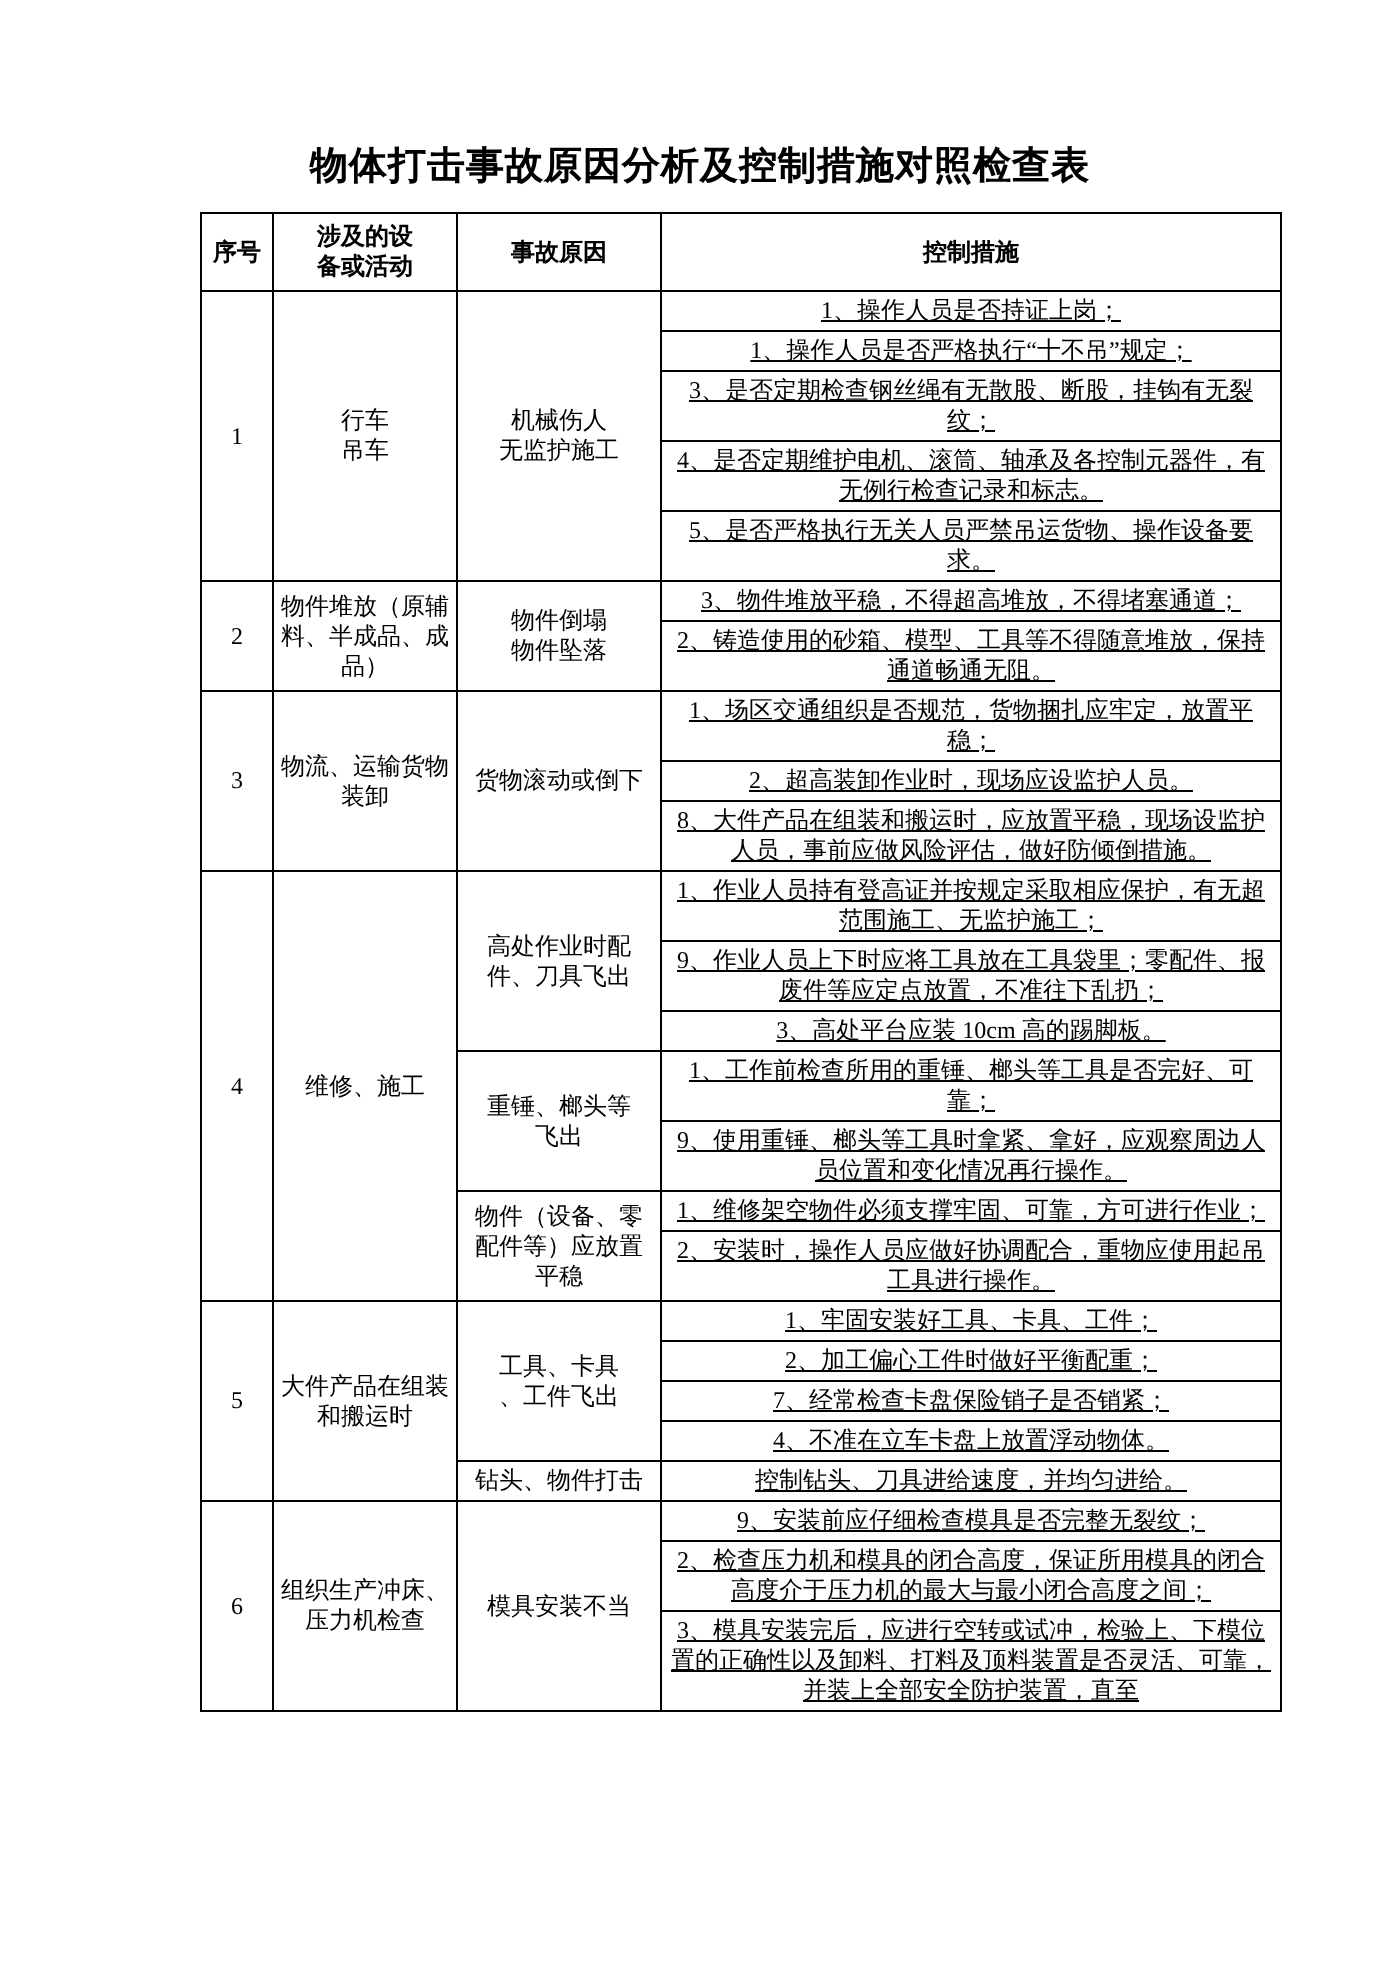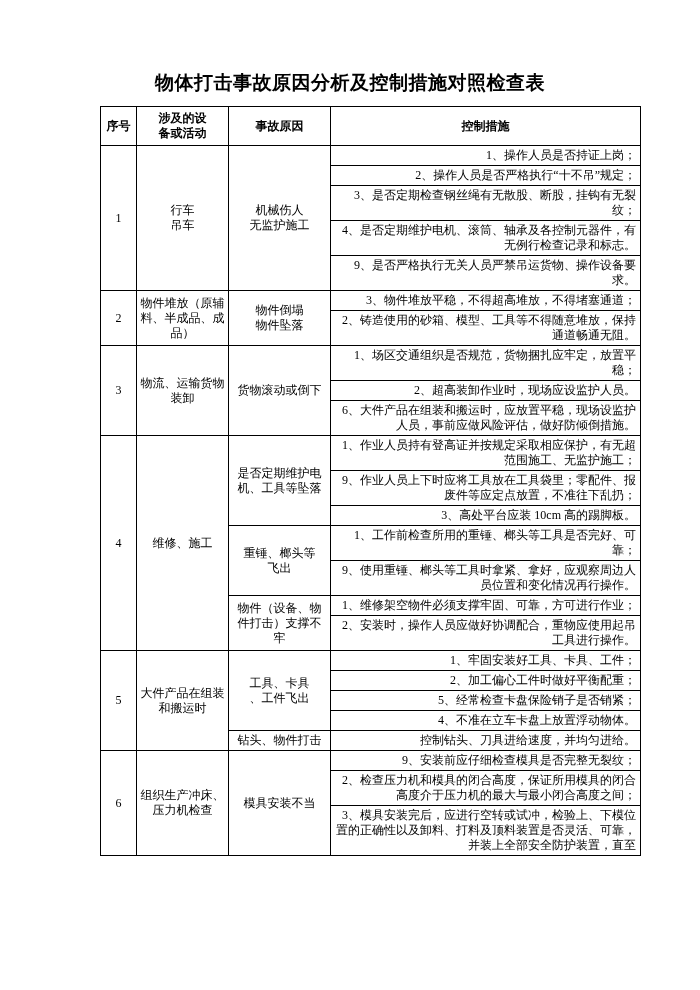--- a/index.html
+++ b/index.html
@@ -45,21 +45,22 @@
     font-weight: bold;
     white-space: pre-line;
     padding: 4px 2px;
   }
   td.c-no, td.c-eq, td.c-cause {
     text-align: center;
     white-space: pre-line;
     padding: 2px 3px;
   }
   td.c-measure {
-    text-align: right;
+    text-align: center;
+    text-decoration: underline;
   }
 </style>
 </head>
 <body>
 
 <div class="page">
   <h1 class="title">物体打击事故原因分析及控制措施对照检查表</h1>
   <table class="checklist">
     <colgroup>
       <col class="col-no">
@@ -79,30 +80,30 @@
     <tbody id="table-body">
         <tr>
           <td class="c-no" rowspan="5">1</td>
           <td class="c-eq" rowspan="5">行车
 吊车</td>
           <td class="c-cause" rowspan="5">机械伤人
 无监护施工</td>
           <td class="c-measure">1、操作人员是否持证上岗；</td>
         </tr>
         <tr>
-          <td class="c-measure">2、操作人员是否严格执行“十不吊”规定；</td>
+          <td class="c-measure">1、操作人员是否严格执行“十不吊”规定；</td>
         </tr>
         <tr>
           <td class="c-measure">3、是否定期检查钢丝绳有无散股、断股，挂钩有无裂纹；</td>
         </tr>
         <tr>
           <td class="c-measure">4、是否定期维护电机、滚筒、轴承及各控制元器件，有无例行检查记录和标志。</td>
         </tr>
         <tr>
-          <td class="c-measure">9、是否严格执行无关人员严禁吊运货物、操作设备要求。</td>
+          <td class="c-measure">5、是否严格执行无关人员严禁吊运货物、操作设备要求。</td>
         </tr>
         <tr>
           <td class="c-no" rowspan="2">2</td>
           <td class="c-eq" rowspan="2">物件堆放（原辅料、半成品、成品）</td>
           <td class="c-cause" rowspan="2">物件倒塌
 物件坠落</td>
           <td class="c-measure">3、物件堆放平稳，不得超高堆放，不得堵塞通道；</td>
         </tr>
         <tr>
           <td class="c-measure">2、铸造使用的砂箱、模型、工具等不得随意堆放，保持通道畅通无阻。</td>
@@ -110,61 +111,61 @@
         <tr>
           <td class="c-no" rowspan="3">3</td>
           <td class="c-eq" rowspan="3">物流、运输货物装卸</td>
           <td class="c-cause" rowspan="3">货物滚动或倒下</td>
           <td class="c-measure">1、场区交通组织是否规范，货物捆扎应牢定，放置平稳；</td>
         </tr>
         <tr>
           <td class="c-measure">2、超高装卸作业时，现场应设监护人员。</td>
         </tr>
         <tr>
-          <td class="c-measure">6、大件产品在组装和搬运时，应放置平稳，现场设监护人员，事前应做风险评估，做好防倾倒措施。</td>
+          <td class="c-measure">8、大件产品在组装和搬运时，应放置平稳，现场设监护人员，事前应做风险评估，做好防倾倒措施。</td>
         </tr>
         <tr>
           <td class="c-no" rowspan="7">4</td>
           <td class="c-eq" rowspan="7">维修、施工</td>
-          <td class="c-cause" rowspan="3">是否定期维护电机、工具等坠落</td>
+          <td class="c-cause" rowspan="3">高处作业时配件、刀具飞出</td>
           <td class="c-measure">1、作业人员持有登高证并按规定采取相应保护，有无超范围施工、无监护施工；</td>
         </tr>
         <tr>
           <td class="c-measure">9、作业人员上下时应将工具放在工具袋里；零配件、报废件等应定点放置，不准往下乱扔；</td>
         </tr>
         <tr>
           <td class="c-measure">3、高处平台应装 10cm 高的踢脚板。</td>
         </tr>
         <tr>
           <td class="c-cause" rowspan="2">重锤、榔头等
 飞出</td>
           <td class="c-measure">1、工作前检查所用的重锤、榔头等工具是否完好、可靠；</td>
         </tr>
         <tr>
           <td class="c-measure">9、使用重锤、榔头等工具时拿紧、拿好，应观察周边人员位置和变化情况再行操作。</td>
         </tr>
         <tr>
-          <td class="c-cause" rowspan="2">物件（设备、物件打击）支撑不牢</td>
+          <td class="c-cause" rowspan="2">物件（设备、零配件等）应放置平稳</td>
           <td class="c-measure">1、维修架空物件必须支撑牢固、可靠，方可进行作业；</td>
         </tr>
         <tr>
           <td class="c-measure">2、安装时，操作人员应做好协调配合，重物应使用起吊工具进行操作。</td>
         </tr>
         <tr>
           <td class="c-no" rowspan="5">5</td>
           <td class="c-eq" rowspan="5">大件产品在组装和搬运时</td>
           <td class="c-cause" rowspan="4">工具、卡具
 、工件飞出</td>
           <td class="c-measure">1、牢固安装好工具、卡具、工件；</td>
         </tr>
         <tr>
           <td class="c-measure">2、加工偏心工件时做好平衡配重；</td>
         </tr>
         <tr>
-          <td class="c-measure">5、经常检查卡盘保险销子是否销紧；</td>
+          <td class="c-measure">7、经常检查卡盘保险销子是否销紧；</td>
         </tr>
         <tr>
           <td class="c-measure">4、不准在立车卡盘上放置浮动物体。</td>
         </tr>
         <tr>
           <td class="c-cause">钻头、物件打击</td>
           <td class="c-measure">控制钻头、刀具进给速度，并均匀进给。</td>
         </tr>
         <tr>
           <td class="c-no" rowspan="3">6</td>

